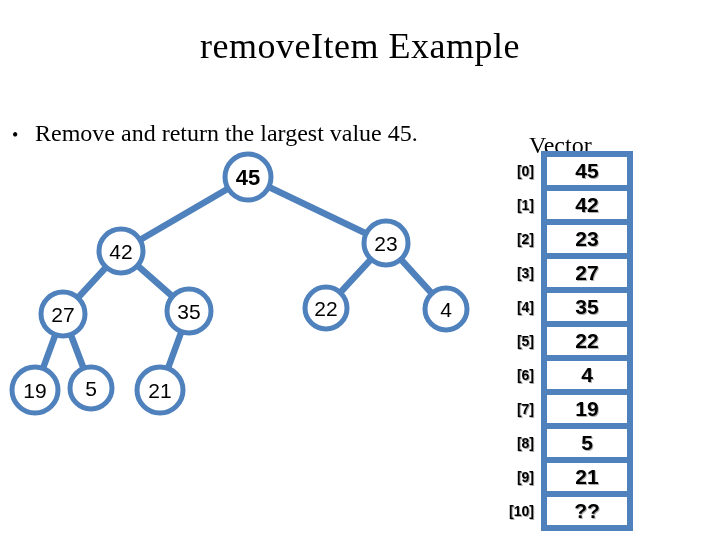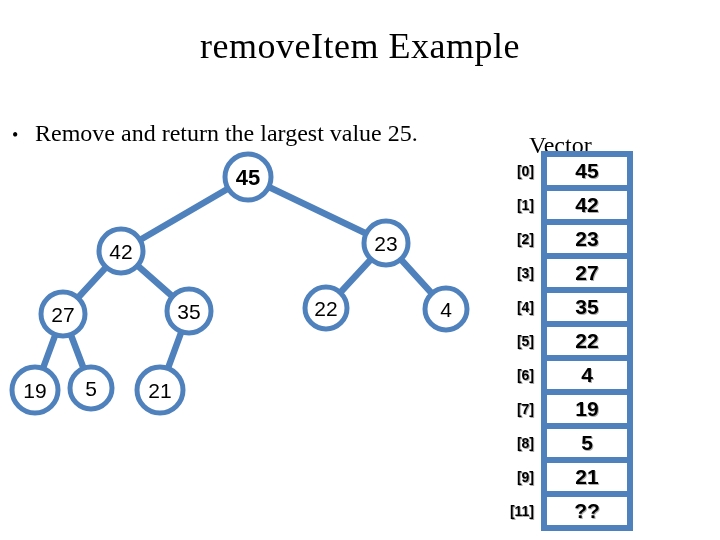--- a/index.html
+++ b/index.html
@@ -110,21 +110,21 @@
 </style>
 </head>
 <body>
 
 <div class="slide">
 
   <div class="title">removeItem Example</div>
 
   <div class="bullet-row">
     <span class="bullet-marker">•</span>
-    <span>Remove and return the largest value 25.</span>
+    <span>Remove and return the largest value 45.</span>
   </div>
 
   <svg class="tree-svg" viewBox="0 0 720 540" width="720" height="540" xmlns="http://www.w3.org/2000/svg">
     <g stroke="#4f81bd" stroke-width="6.5" stroke-linecap="round">
       <line x1="248" y1="177" x2="121" y2="251"></line>
       <line x1="248" y1="177" x2="386" y2="243"></line>
       <line x1="121" y1="251" x2="63" y2="314"></line>
       <line x1="121" y1="251" x2="189" y2="311"></line>
       <line x1="386" y1="243" x2="326" y2="308"></line>
       <line x1="386" y1="243" x2="446" y2="309"></line>
@@ -165,21 +165,21 @@
       <div class="idx">[0]</div>
       <div class="idx">[1]</div>
       <div class="idx">[2]</div>
       <div class="idx">[3]</div>
       <div class="idx">[4]</div>
       <div class="idx">[5]</div>
       <div class="idx">[6]</div>
       <div class="idx">[7]</div>
       <div class="idx">[8]</div>
       <div class="idx">[9]</div>
-      <div class="idx">[11]</div>
+      <div class="idx">[10]</div>
     </div>
     <div class="cells">
       <div class="cell">45</div>
       <div class="cell">42</div>
       <div class="cell">23</div>
       <div class="cell">27</div>
       <div class="cell">35</div>
       <div class="cell">22</div>
       <div class="cell">4</div>
       <div class="cell">19</div>

